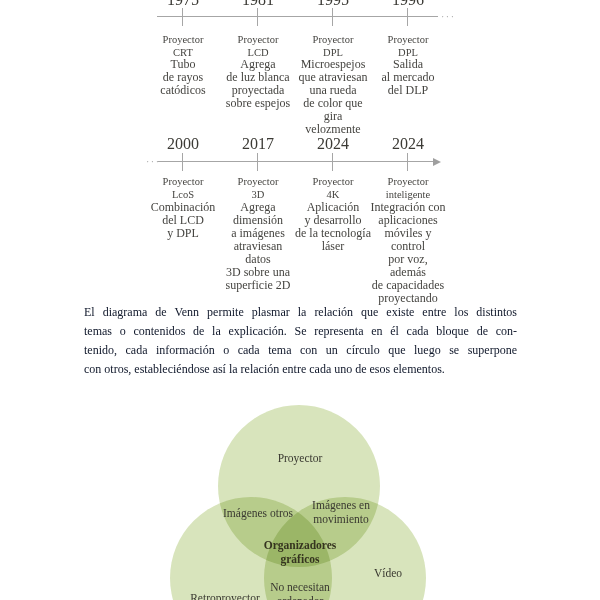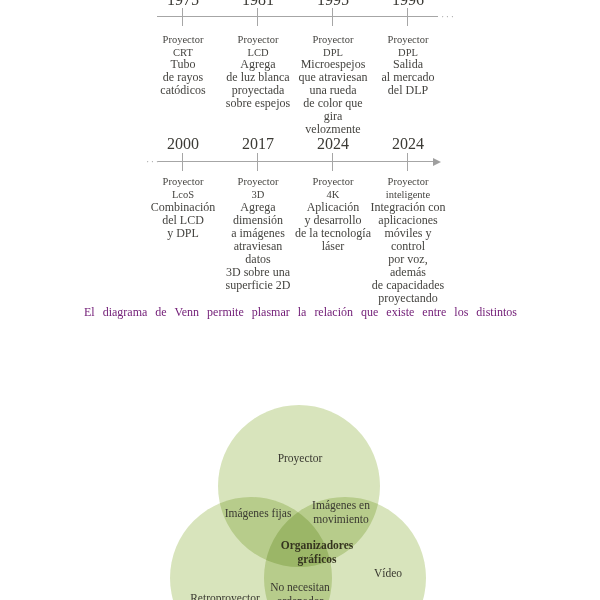--- a/index.html
+++ b/index.html
@@ -17,30 +17,30 @@
   .arrow{position:absolute;width:0;height:0;border-left:8px solid #9f9f9f;
          border-top:4px solid transparent;border-bottom:4px solid transparent;}
   .ycol,.ti,.de{position:absolute;width:76px;text-align:center;white-space:pre-line;}
   .ycol{font-size:16px;color:#3b3a35;line-height:13px;}
   .ti{font-size:10.5px;color:#454440;line-height:13px;}
   .de{font-size:12px;color:#454440;line-height:13px;}
   .r1.ycol{top:-7px}  .r1.ti{top:33px}  .r1.de{top:58px}
   .r2.ycol{top:137px} .r2.ti{top:175px} .r2.de{top:201px}
   .c1{left:145px}.c2{left:220px}.c3{left:295px}.c4{left:370px}
   
-  .para{position:absolute;left:84px;top:303px;width:433px;color:#701a75;
+  .para{position:absolute;left:84px;top:303px;width:433px;color:#0f172a;
         font-size:12px;line-height:19px;}
   .pline{text-align:justify;text-align-last:justify;}
   .pline.last{text-align-last:left;}
   
   .venn-svg{position:absolute;left:0;top:0;}
   .vc{mix-blend-mode:multiply;}
   .vlab{position:absolute;transform:translateX(-50%);text-align:center;
         font-size:11.5px;line-height:14px;color:#393830;white-space:pre-line;}
-  .vlab.bold{font-weight:bold;color:#35341f;margin-left:17px;}
+  .vlab.bold{font-weight:bold;color:#35341f;}
 </style>
 </head>
 <body>
 
 <div class="page">
 
   <div>
     <div class="axis" style="left:157px;top:16px;width:281px;"></div>
     <div class="tick" style="left:182px;top:8px;"></div>
     <div class="tick" style="left:257px;top:8px;"></div>
@@ -117,30 +117,33 @@
     <div class="de r2 c4">Integración con
 aplicaciones
 móviles y control
 por voz, además
 de capacidades
 proyectando</div>
   </div>
 
   <div class="para">
     <div class="pline">El diagrama de Venn permite plasmar la relación que existe entre los distintos</div>
+    <div class="pline">temas o contenidos de la explicación. Se representa en él cada bloque de con-</div>
+    <div class="pline">tenido, cada información o cada tema con un círculo que luego se superpone</div>
+    <div class="pline last">con otros, estableciéndose así la relación entre cada uno de esos elementos.</div>
   </div>
 
   <div>
     <svg class="venn-svg" width="600" height="600" viewBox="0 0 600 600">
       <circle class="vc" cx="299" cy="486" r="81" fill="#d8e4bc"></circle>
       <circle class="vc" cx="251" cy="578" r="81" fill="#d8e4bc"></circle>
       <circle class="vc" cx="345" cy="578" r="81" fill="#d8e4bc"></circle>
     </svg>
     <div class="vlab" style="left:300px;top:451px;">Proyector</div>
-    <div class="vlab" style="left:258px;top:506px;">Imágenes fijas</div>
+    <div class="vlab" style="left:258px;top:506px;">Imágenes otros</div>
     <div class="vlab" style="left:341px;top:498px;">Imágenes en
 movimiento</div>
     <div class="vlab bold" style="left:300px;top:538px;">Organizadores
 gráficos</div>
     <div class="vlab" style="left:225px;top:591px;">Retroproyector</div>
     <div class="vlab" style="left:388px;top:566px;">Vídeo</div>
     <div class="vlab" style="left:300px;top:580px;">No necesitan
 ordenador</div>
   </div>
 

